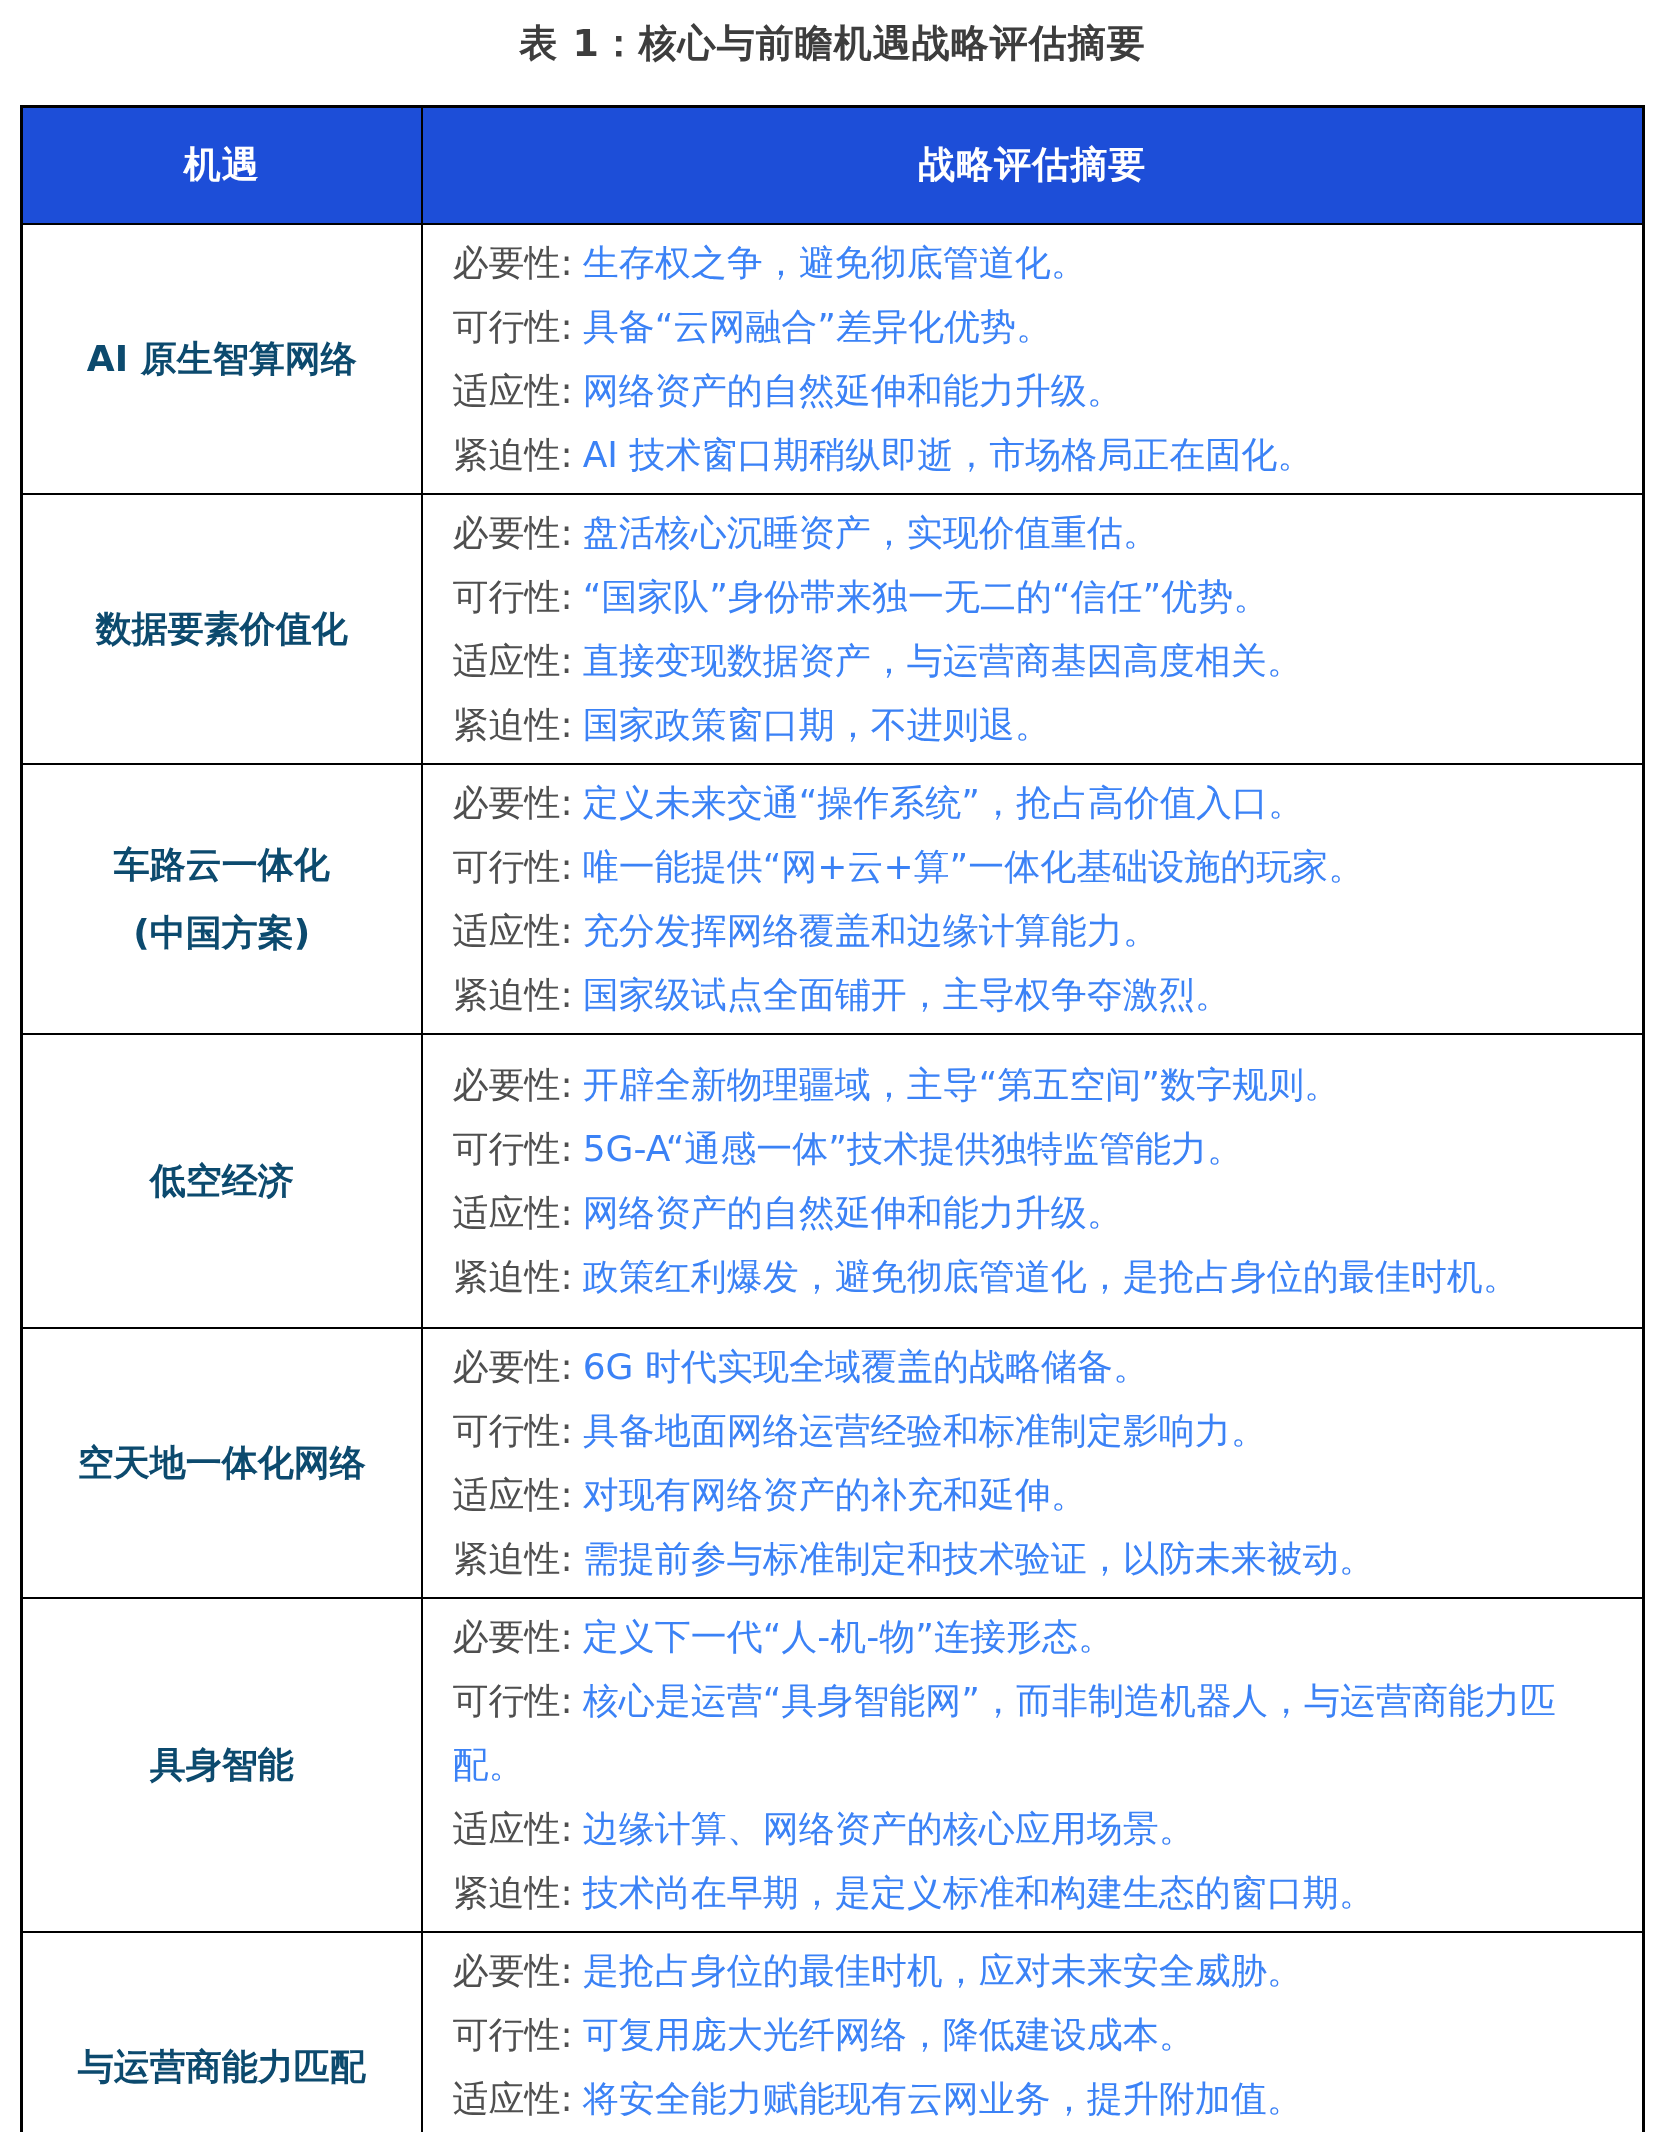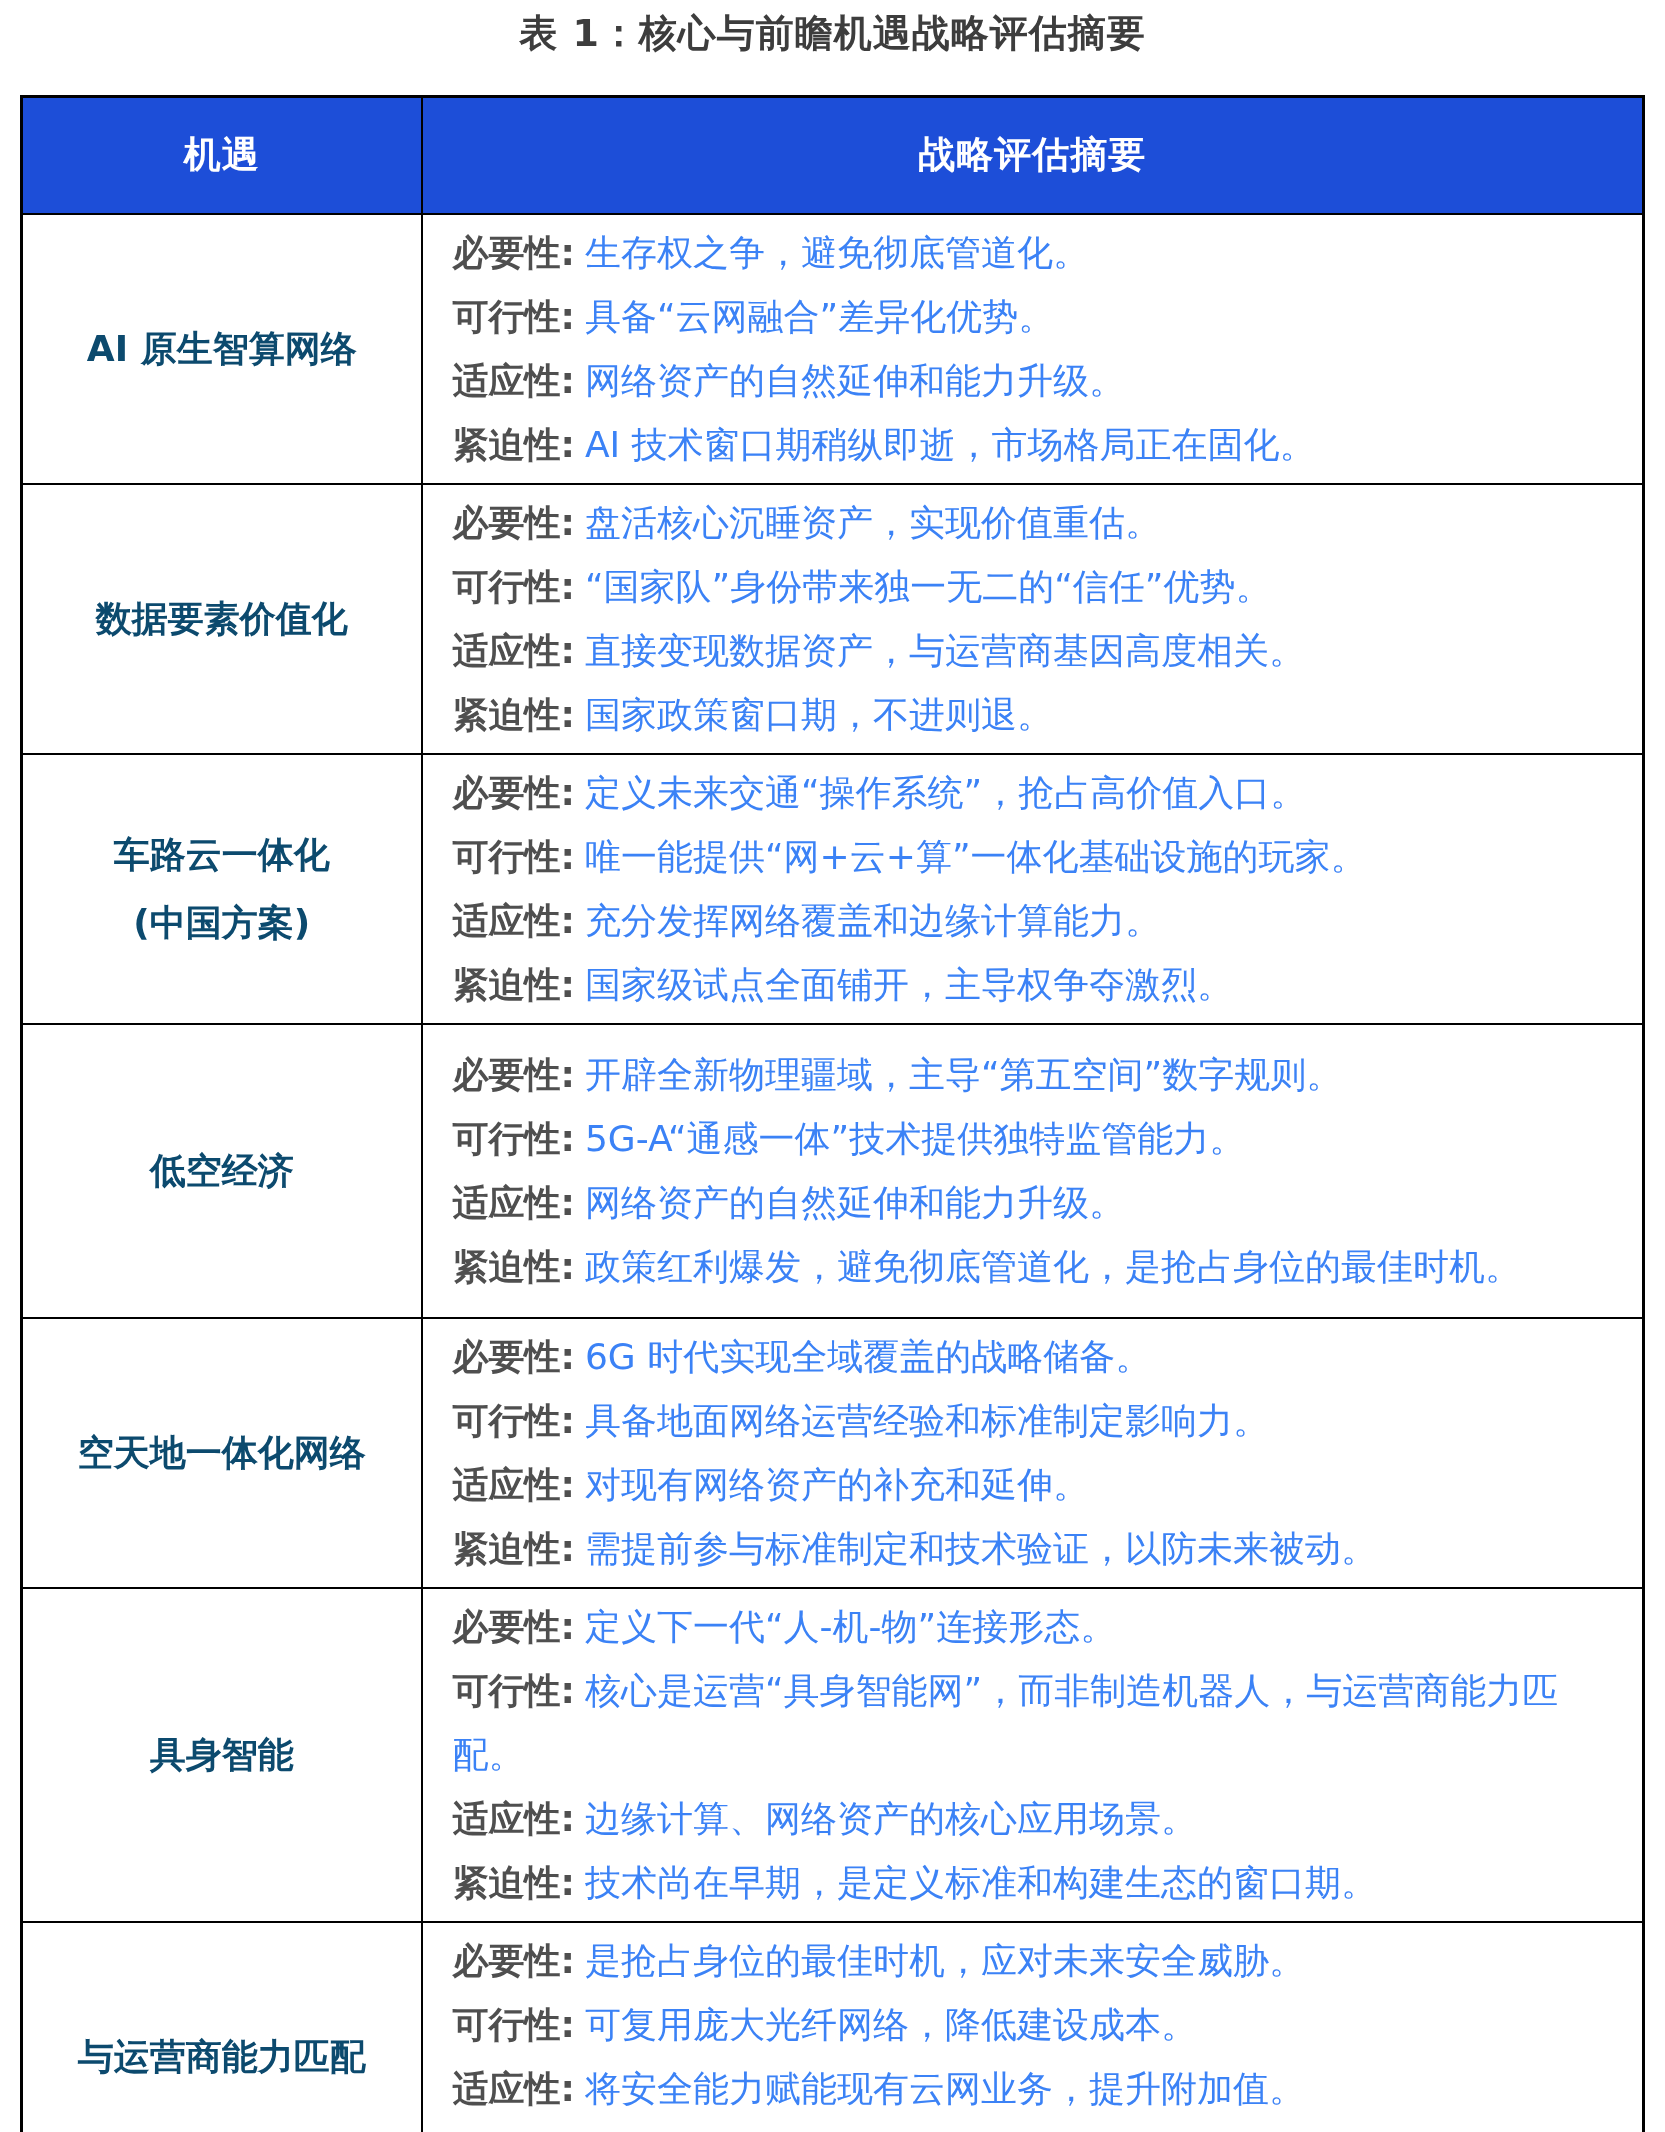--- a/index.html
+++ b/index.html
@@ -13,21 +13,21 @@
     height: 2132px;
     background: #ffffff;
     box-sizing: border-box;
     overflow: hidden;
   }
   .doc-title {
     text-align: center;
     font-size: 38px;
     font-weight: bold;
     color: #3d3d3d;
-    padding-top: 8px;
+    padding-top: 18px;
     margin: 0 0 36px 0;
     letter-spacing: 1px;
   }
   table.assessment {
     border-collapse: collapse;
     table-layout: fixed;
     width: 1625px;
     margin: 0 20px;
     border: 3px solid #000000;
   }
@@ -58,21 +58,21 @@
   }
   td.assess {
     padding: 6px 20px 6px 30px;
     color: #595959;
     font-size: 36px;
   }
   .assess-line {
     line-height: 64px;
   }
   .assess-label {
-    font-weight: bold;
+    font-weight: normal;
     color: #4f4f4f;
   }
   .assess-text {
     margin-left: 10px;
     color: #3b82f6;
   }
   
   tbody tr:nth-child(1) { height: 259px; }
   tbody tr:nth-child(2) { height: 256px; }
   tbody tr:nth-child(3) { height: 262px; }

